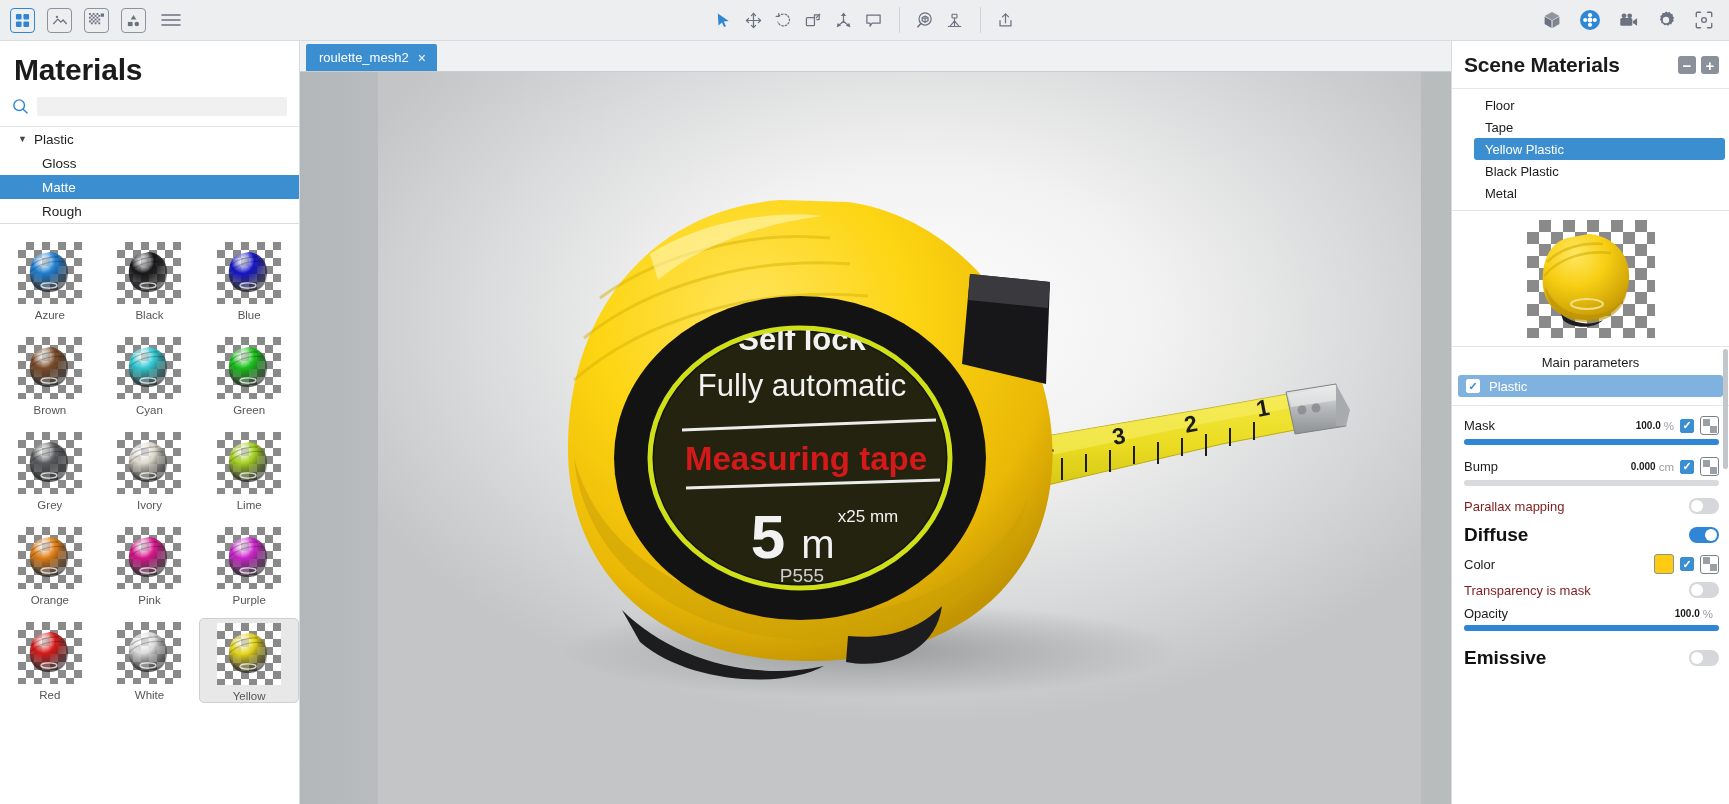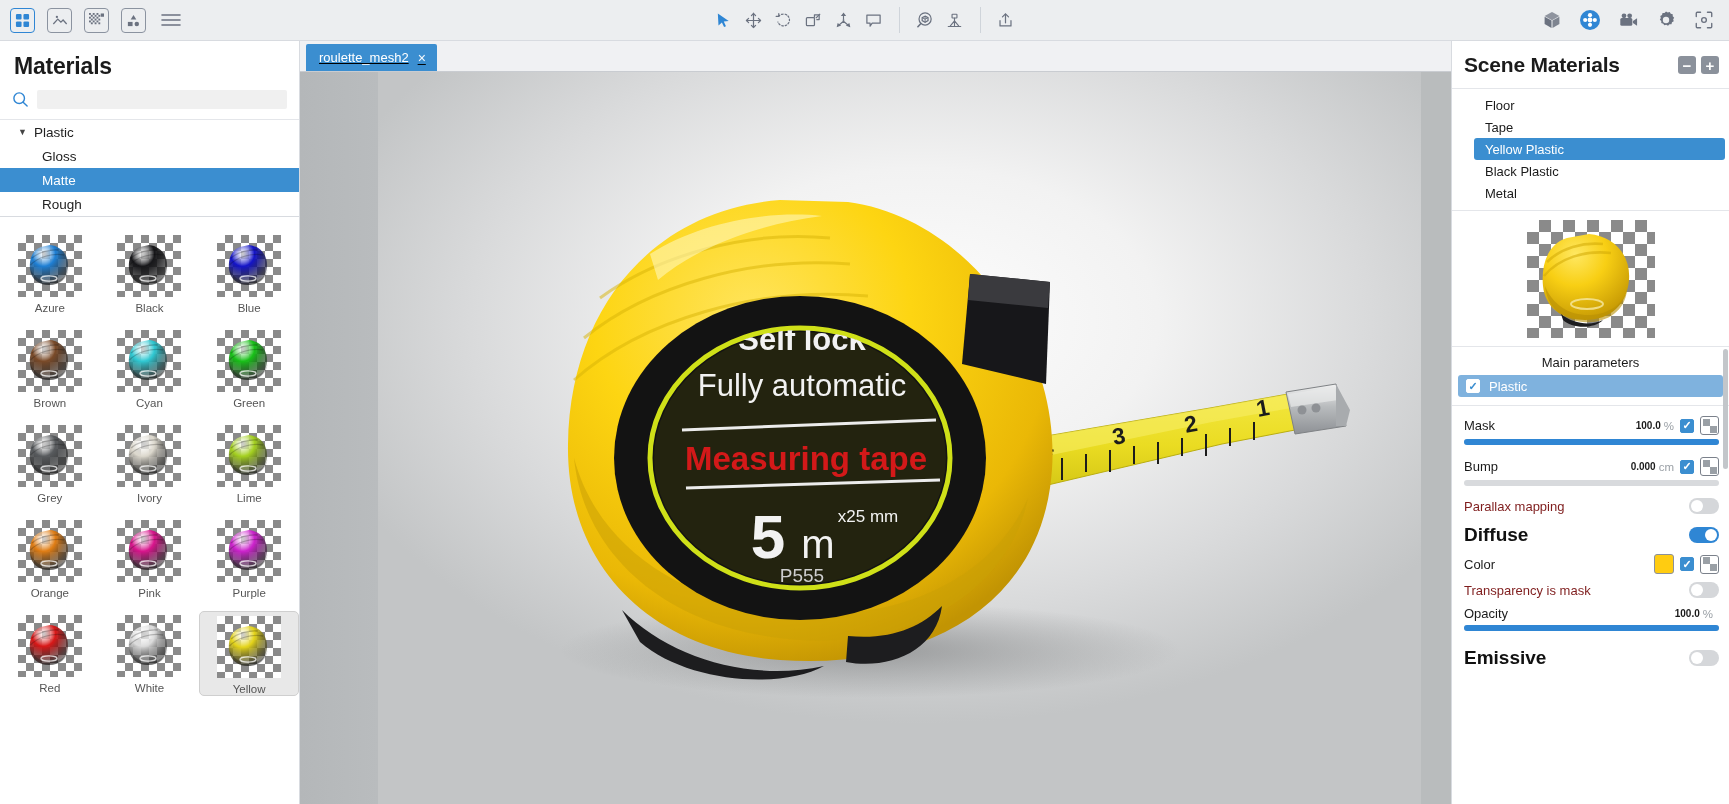--- a/index.html
+++ b/index.html
@@ -32,21 +32,21 @@
 
   
   .body { flex: 1; display: flex; min-height: 0; }
 
   
   .left-panel {
     width: 300px; min-width: 300px; background: #fff;
     border-right: 1px solid #d8dbe0; display: flex; flex-direction: column;
     position: relative; overflow: hidden;
   }
-  .panel-title { font-size: 23px; font-weight: 700; color: #1b1b1b; padding: 12px 14px 10px 14px; letter-spacing: -.2px;}
+  .panel-title { font-size: 30px; font-weight: 700; color: #1b1b1b; padding: 12px 14px 10px 14px; letter-spacing: -.2px;}
   .search-row { display: flex; align-items: center; padding: 0 12px 10px 12px; gap: 8px; }
   .search-icon { color: #2f86d4; flex: none; }
   .search-input {
     flex: 1; height: 19px; background: #f0f0f0; border: none; border-radius: 2px;
     font-size: 12px; color: #333; padding: 0 6px; font-family: "Liberation Sans", sans-serif;
   }
   .tree { border-top: 1px solid #e4e6ea; }
   .tree-row { height: 24px; display: flex; align-items: center; font-size: 13.5px; color: #222; }
   .tree-row.group { padding-left: 18px; }
   .tree-caret { width: 12px; font-size: 9px; color: #444; margin-right: 4px; }
@@ -60,21 +60,21 @@
     width: 64px; height: 62px; position: relative; overflow: hidden;
     background-image:
       linear-gradient(45deg, #8a8a8a 25%, transparent 25%, transparent 75%, #8a8a8a 75%),
       linear-gradient(45deg, #8a8a8a 25%, #fff 25%, #fff 75%, #8a8a8a 75%);
     background-size: 16px 16px; background-position: 0 0, 8px 8px;
   }
   .thumb .roll { position: absolute; left: 7px; top: 6px; width: 50px; height: 50px; }
   .swatch-label { font-size: 11.5px; color: #555; margin-top: 5px; }
 
   
-  .center { flex: 1; display: flex; flex-direction: column; min-width: 0; background: #f4f5f6; text-decoration: underline; }
+  .center { flex: 1; display: flex; flex-direction: column; min-width: 0; background: #f4f5f6; }
   .tabbar { height: 31px; min-height: 31px; background: #f0f1f3; display: flex; align-items: flex-end; border-bottom: 1px solid #c9ccd1; }
   .tab {
     height: 27px; background: #3b8ed0; color: #fff; font-size: 13px;
     display: flex; align-items: center; gap: 9px; padding: 0 11px 0 13px;
     border-top-left-radius: 2px; border-top-right-radius: 2px; margin-left: 6px;
   }
   .tab-close { font-size: 14px; line-height: 1; opacity: .95; }
   .viewport { flex: 1; position: relative; overflow: hidden; background: #b9bcbd; }
   .vp-inner { position: absolute; inset: 0; }
   .vp-side-l { position: absolute; left: 0; top: 0; bottom: 0; width: 78px; background: linear-gradient(90deg,#b4b7b9,#b9bcbe); }

